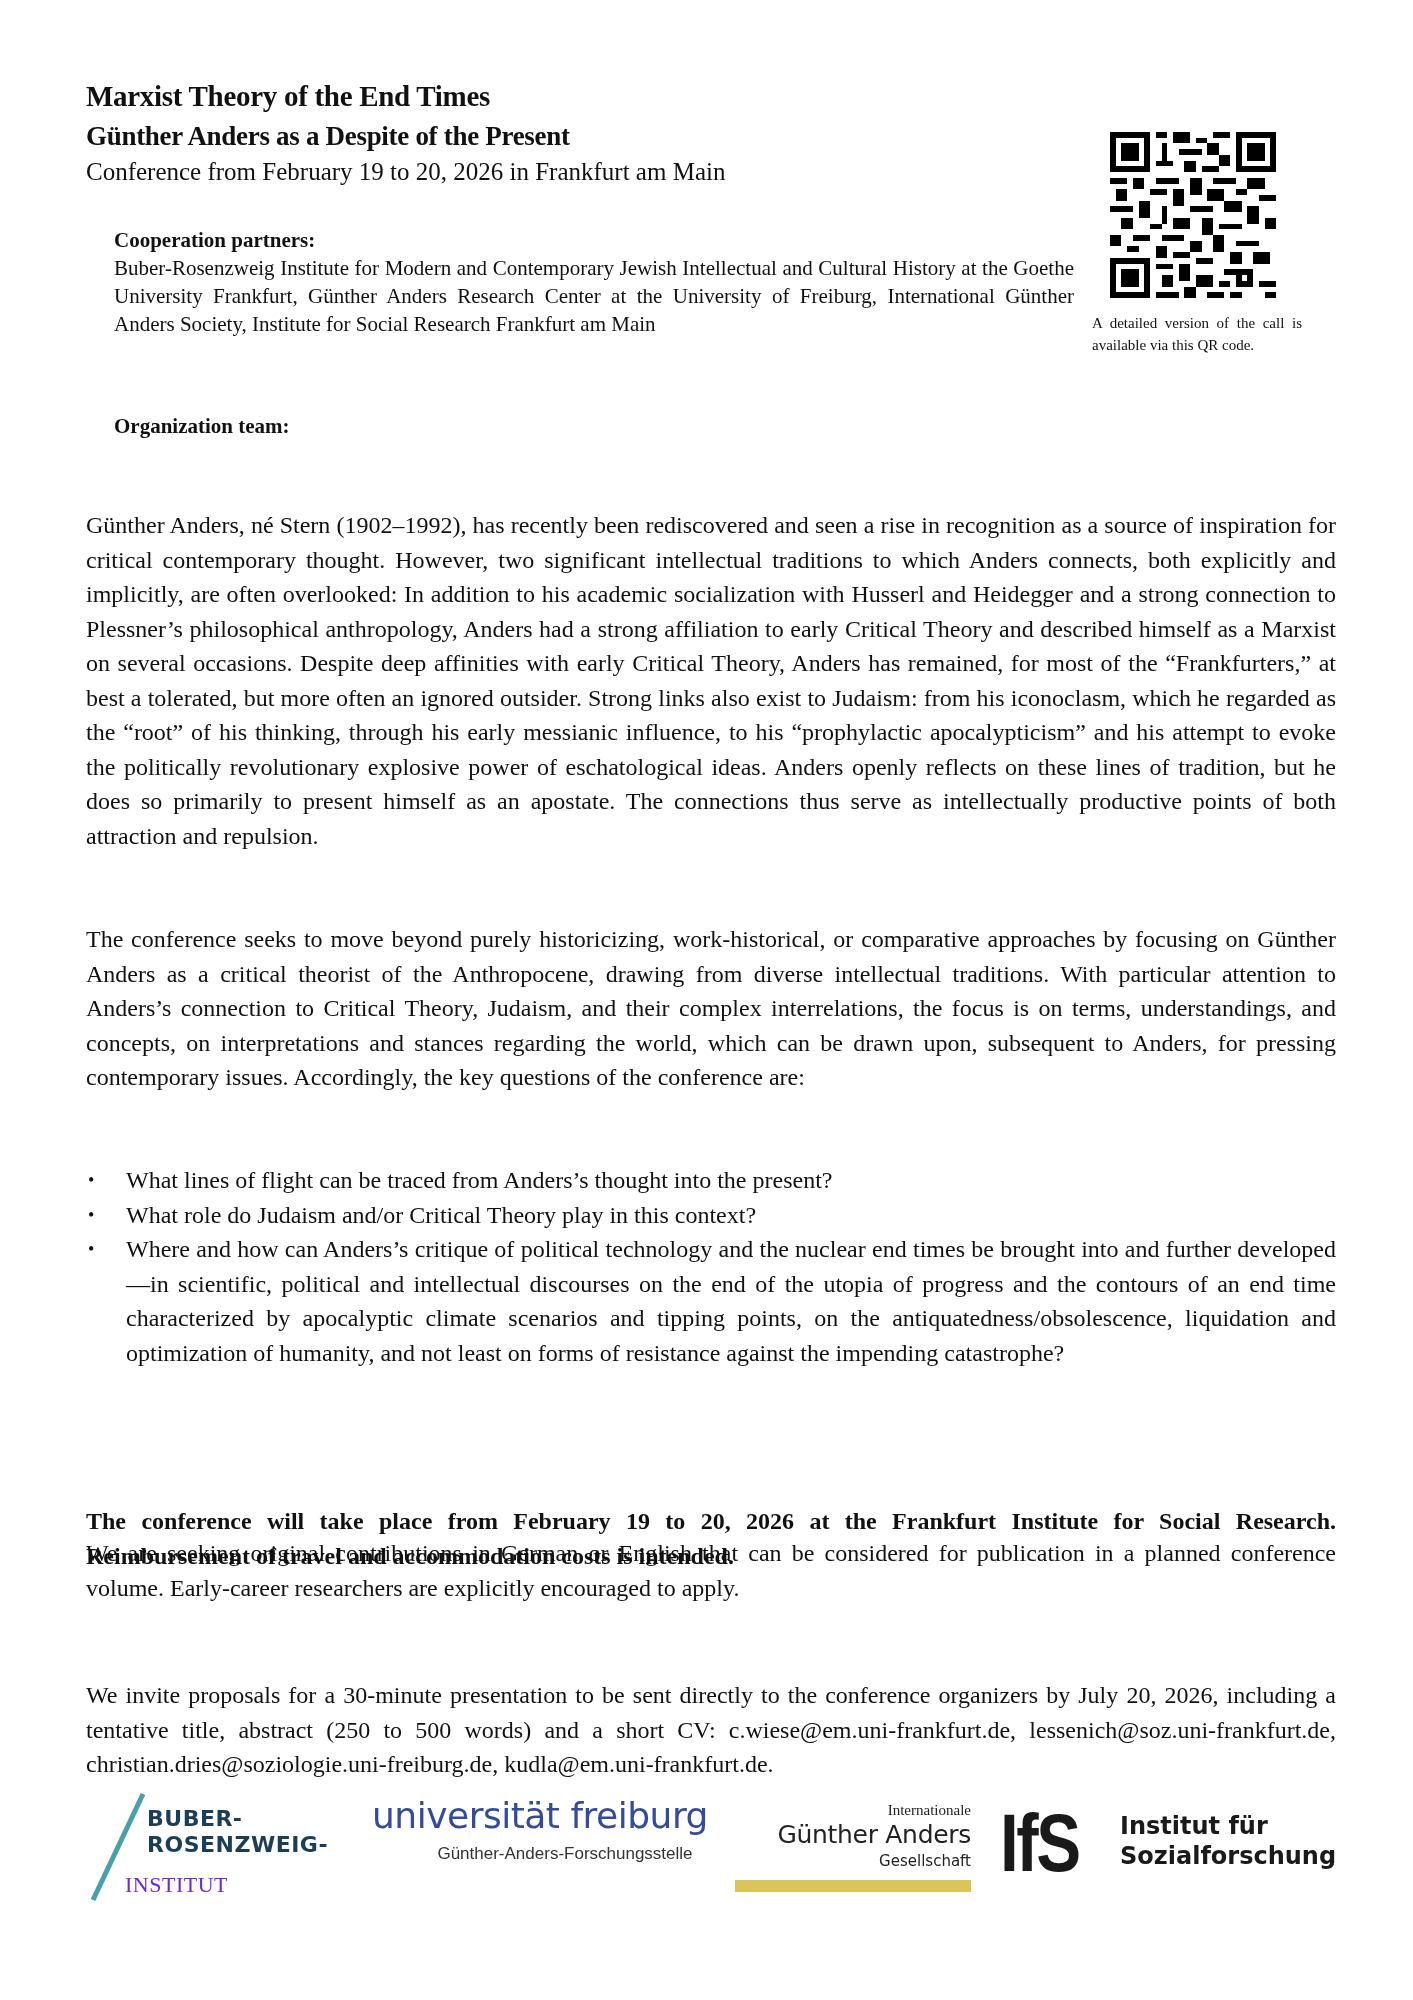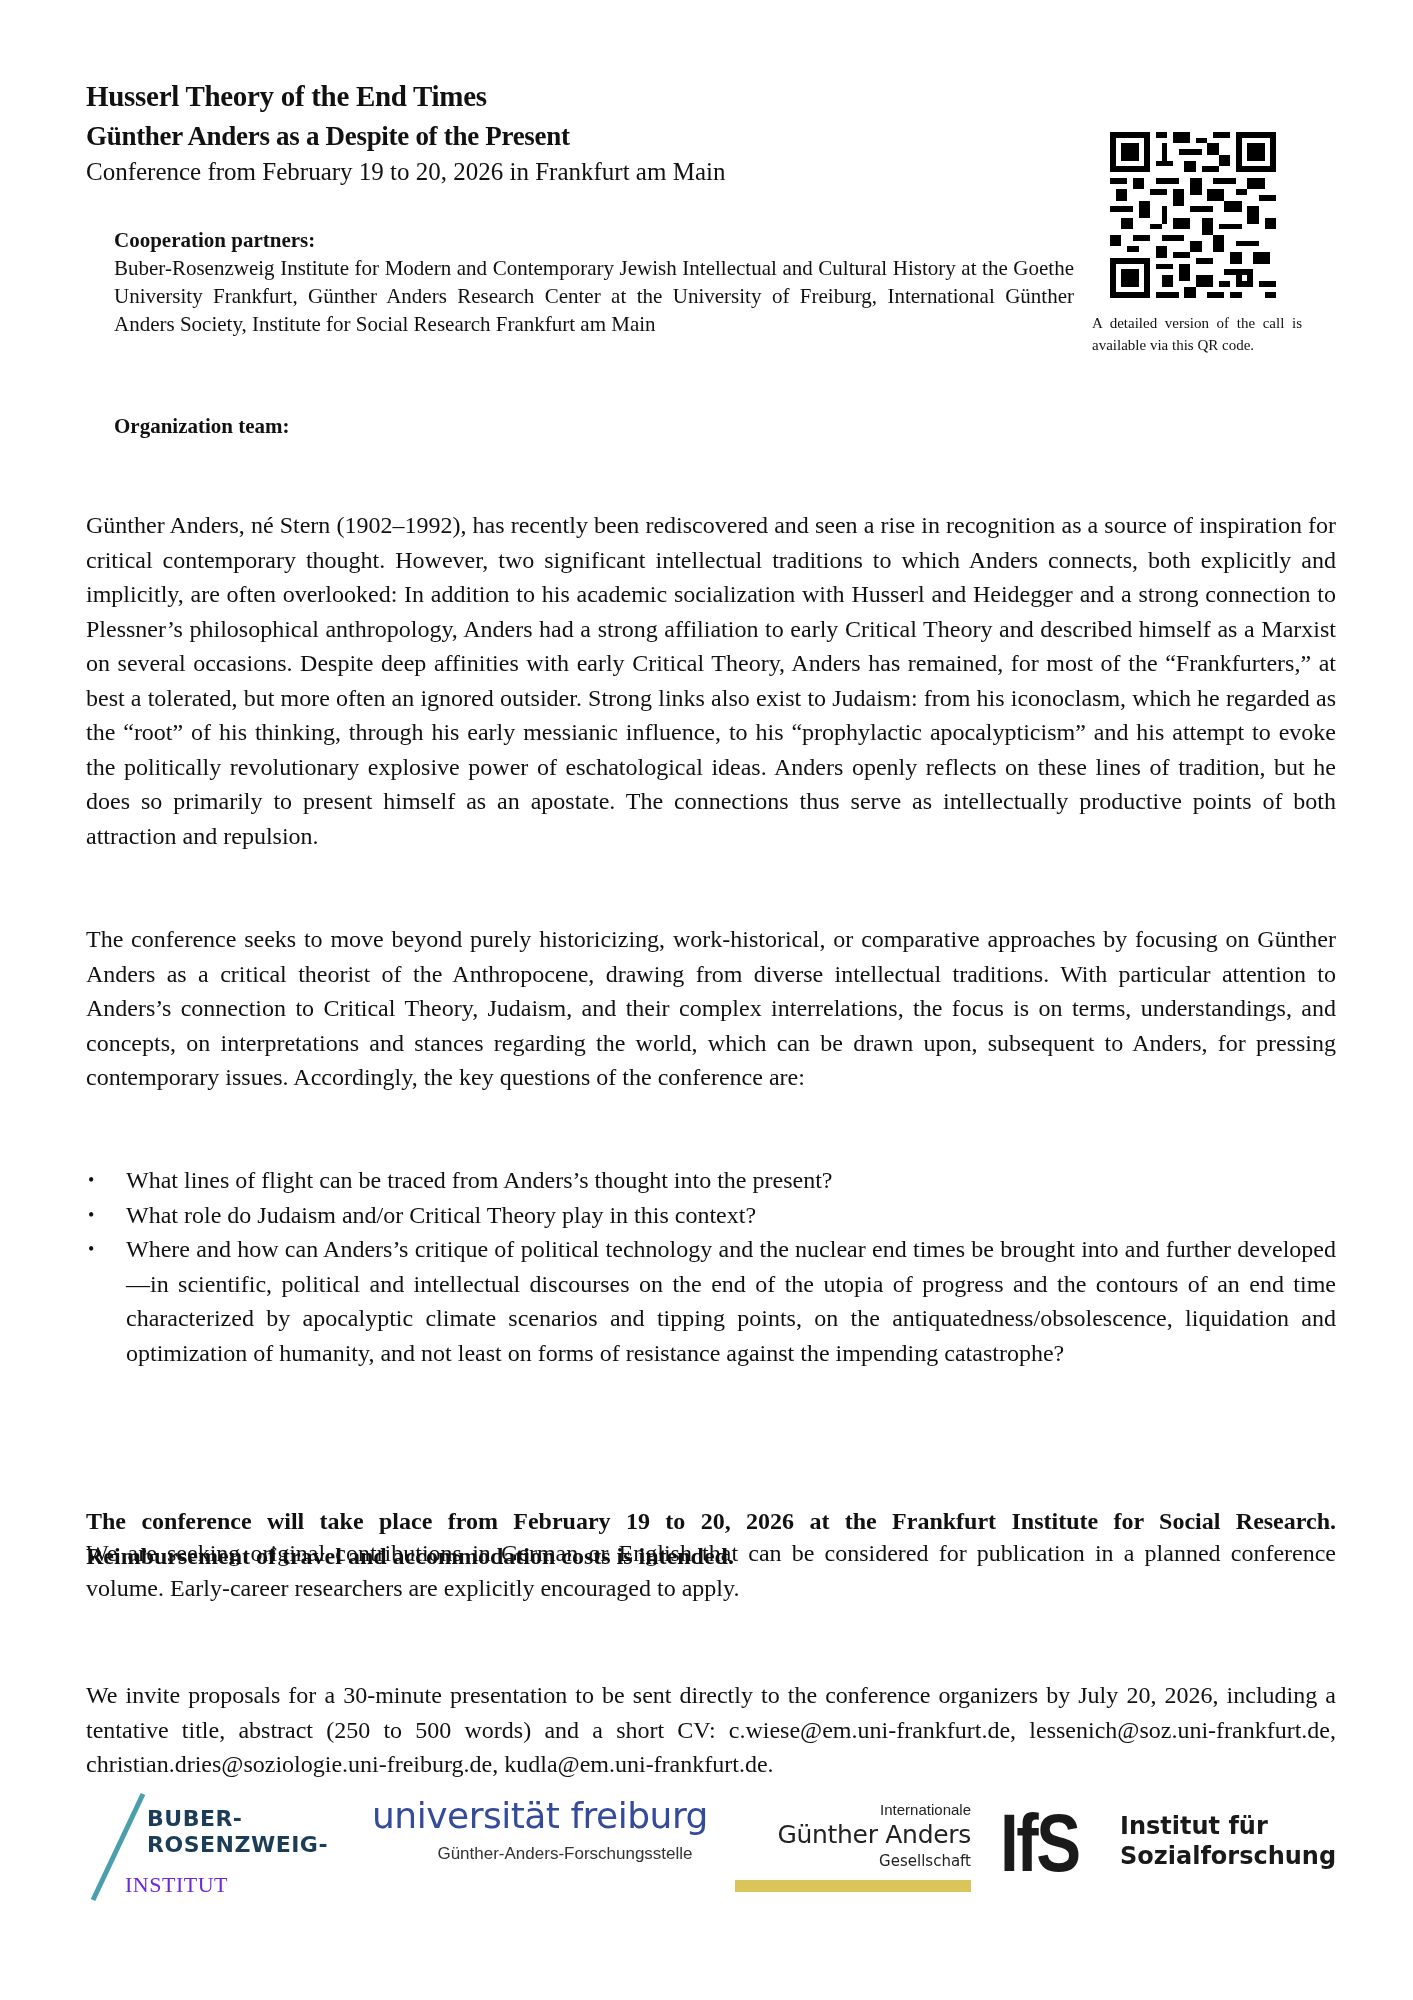--- a/index.html
+++ b/index.html
@@ -74,40 +74,40 @@
     .logo-uf .name {
       font-family: "DejaVu Sans", sans-serif; font-size: 36px; color: #344a9a;
       letter-spacing: -0.5px; white-space: nowrap;
     }
     .logo-uf .sub {
       margin-top: 8px; margin-left: 50px;
       font-family: "Liberation Sans", sans-serif; font-size: 17px; color: #333333; white-space: nowrap;
     }
     
     .logo-gag { position: absolute; left: 735px; top: 1800px; width: 236px; text-align: right; }
-    .logo-gag .t1 { font-family: Liberation Sans, sans-serif; font-size: 15px; color: #222; line-height: 20px; }
+    .logo-gag .t1 { font-family: Liberation Serif, serif; font-size: 15px; color: #222; line-height: 20px; }
     .logo-gag .t2 { font-family: "DejaVu Sans", sans-serif; font-size: 25px; color: #222; line-height: 30px; letter-spacing: -0.3px; white-space: nowrap; }
     .logo-gag .t3 { font-family: "DejaVu Sans", sans-serif; font-size: 15px; color: #222; line-height: 22px; }
     .logo-gag .bar { margin-top: 8px; height: 12px; background: #d9c55a; width: 236px; }
     
     .logo-ifs { position: absolute; left: 1000px; top: 1805px; }
     .logo-ifs .mark {
       position: absolute; left: 0; top: 0;
       font-family: "Liberation Sans", sans-serif; font-weight: bold; font-size: 82px; line-height: 76px;
       color: #1a1a1a; letter-spacing: -3px; transform: scaleX(0.82); transform-origin: left top;
     }
     .logo-ifs .txt {
       position: absolute; left: 120px; top: 6px; white-space: nowrap;
       font-family: "DejaVu Sans", sans-serif; font-weight: bold; font-size: 24px; line-height: 30px; color: #1a1a1a;
     }
   </style>
 </head>
 <body>
 
-<div class="title">Husserl Theory of the End Times</div>
+<div class="title">Marxist Theory of the End Times</div>
 <div class="subtitle">Günther Anders as a Despite of the Present</div>
 <div class="dateline">Conference from February 19 to 20, 2026 in Frankfurt am Main</div>
 
 <div class="qr">
   <svg viewBox="0 0 29 29" shape-rendering="crispEdges">
     <rect width="29" height="29" fill="#fff"></rect>
     <g fill="#000">
 
       <rect x="0" y="0" width="7" height="7"></rect>
         <rect x="1" y="1" width="5" height="5" fill="#fff"></rect>

